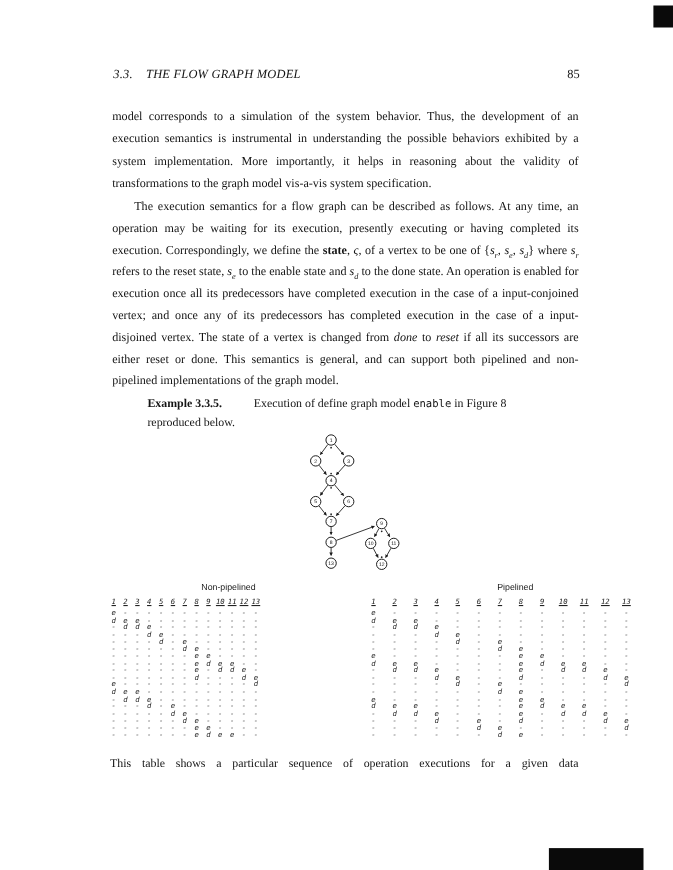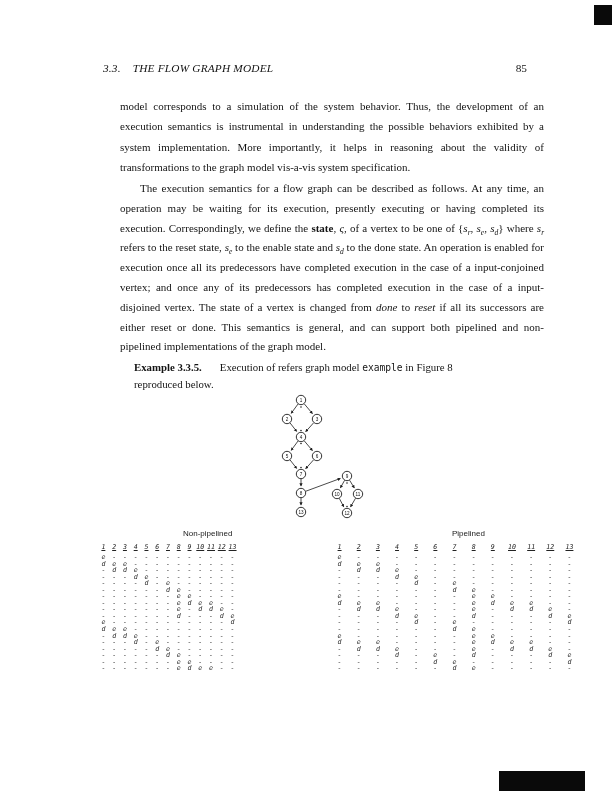--- a/index.html
+++ b/index.html
@@ -5,30 +5,30 @@
   html,body{margin:0;padding:0;background:#ffffff;}
   .page{position:relative;width:612px;height:791px;background:#fff;overflow:hidden;
         color:#141414;font-family:"Liberation Serif",serif;}
 
   .header-row{position:absolute;left:103px;top:62px;width:424px;display:flex;
               justify-content:space-between;font-size:11.3px;}
   .header-left{font-style:italic;letter-spacing:.2px;}
   .header-left .sec{margin-right:12px;margin-top:48px;}
   .pageno{font-style:normal;}
 
-  .body-par{position:absolute;left:120px;width:424px;text-align:justify;
+  .body-par{position:absolute;left:102px;width:424px;text-align:justify;
             font-size:11px;line-height:20.4px;}
   #p1{top:96px;}
   #p2{top:179px;text-indent:20px;line-height:19.8px;}
   .mvar{font-style:italic;}
   .body-par sub{font-size:7.5px;font-style:italic;line-height:0;}
 
   .example{position:absolute;left:134px;top:359px;width:380px;
            font-size:10.8px;line-height:16.4px;}
-  .ex-label{font-weight:bold;margin-right:18px;}
+  .ex-label{font-weight:bold;margin-right:29px;}
   .code{font-family:"DejaVu Sans Mono",monospace;font-size:9.6px;}
 
   #graph-svg{position:absolute;left:228px;top:388px;}
   .node{fill:#fff;stroke:#1c1c1c;stroke-width:0.9px;}
   .node-label{font-family:"Liberation Sans",sans-serif;font-size:4.6px;fill:#111;
               text-anchor:middle;}
   .edge{stroke:#1c1c1c;stroke-width:0.8px;}
   .jmark{fill:#222;}
 
   .table-title{position:absolute;top:529px;font-family:Liberation Sans, sans-serif;
@@ -61,21 +61,21 @@
   <div class="header-row">
     <div class="header-left"><span class="sec">3.3.</span><span>THE FLOW GRAPH MODEL</span></div>
     <div class="pageno">85</div>
   </div>
 
   <div class="body-par" id="p1">model corresponds to a simulation of the system behavior. Thus, the development of an execution semantics is instrumental in understanding the possible behaviors exhibited by a system implementation. More importantly, it helps in reasoning about the validity of transformations to the graph model vis-a-vis system specification.</div>
 
   <div class="body-par" id="p2"><span>The execution semantics for a flow graph can be described as follows. At any time, an operation may be waiting for its execution, presently executing or having completed its execution. Correspondingly, we define the </span><b>state</b><span>, </span><span class="mvar">ς</span><span>, of a vertex to be one of {</span><span class="mvar">s</span><sub>r</sub><span>, </span><span class="mvar">s</span><sub>e</sub><span>, </span><span class="mvar">s</span><sub>d</sub><span>} where </span><span class="mvar">s</span><sub>r</sub><span> refers to the reset state, </span><span class="mvar">s</span><sub>e</sub><span> to the enable state and </span><span class="mvar">s</span><sub>d</sub><span> to the done state. An operation is enabled for execution once all its predecessors have completed execution in the case of a input-conjoined vertex; and once any of its predecessors has completed execution in the case of a input-disjoined vertex. The state of a vertex is changed from </span><i>done</i><span> to </span><i>reset</i><span> if all its successors are either reset or done. This semantics is general, and can support both pipelined and non-pipelined implementations of the graph model.</span></div>
 
   <div class="example">
-    <div><span class="ex-label">Example 3.3.5.</span><span>Execution of refers graph model </span><span class="code">example</span><span> in Figure 8</span></div>
+    <div><span class="ex-label">Example 3.3.5.</span><span>Execution of define graph model </span><span class="code">enable</span><span> in Figure 8</span></div>
     <div>reproduced below.</div>
   </div>
 
   <svg id="graph-svg" width="185" height="142" viewBox="0 0 185 142">
     <defs>
       <marker id="arrow" markerUnits="userSpaceOnUse" markerWidth="5" markerHeight="5" refX="2.6" refY="1.6" orient="auto">
         <path d="M0,0 L3.2,1.6 L0,3.2 Z" fill="#1c1c1c"></path>
       </marker>
     </defs>
   <line x1="70.03" y1="16.03" x2="63.27" y2="25.20" class="edge" marker-end="url(#arrow)"></line>
@@ -167,17 +167,18 @@
       <div class="t-row"><span class="cell">-</span><span class="cell">-</span><span class="cell">-</span><span class="cell">-</span><span class="cell">-</span><span class="cell">-</span><span class="cell">d</span><span class="cell">e</span><span class="cell">-</span><span class="cell">-</span><span class="cell">-</span><span class="cell">-</span><span class="cell">-</span></div>
       <div class="t-row"><span class="cell">e</span><span class="cell">-</span><span class="cell">-</span><span class="cell">-</span><span class="cell">-</span><span class="cell">-</span><span class="cell">-</span><span class="cell">e</span><span class="cell">e</span><span class="cell">-</span><span class="cell">-</span><span class="cell">-</span><span class="cell">-</span></div>
       <div class="t-row"><span class="cell">d</span><span class="cell">e</span><span class="cell">e</span><span class="cell">-</span><span class="cell">-</span><span class="cell">-</span><span class="cell">-</span><span class="cell">e</span><span class="cell">d</span><span class="cell">e</span><span class="cell">e</span><span class="cell">-</span><span class="cell">-</span></div>
       <div class="t-row"><span class="cell">-</span><span class="cell">d</span><span class="cell">d</span><span class="cell">e</span><span class="cell">-</span><span class="cell">-</span><span class="cell">-</span><span class="cell">e</span><span class="cell">-</span><span class="cell">d</span><span class="cell">d</span><span class="cell">e</span><span class="cell">-</span></div>
       <div class="t-row"><span class="cell">-</span><span class="cell">-</span><span class="cell">-</span><span class="cell">d</span><span class="cell">-</span><span class="cell">e</span><span class="cell">-</span><span class="cell">d</span><span class="cell">-</span><span class="cell">-</span><span class="cell">-</span><span class="cell">d</span><span class="cell">e</span></div>
       <div class="t-row"><span class="cell">-</span><span class="cell">-</span><span class="cell">-</span><span class="cell">-</span><span class="cell">-</span><span class="cell">d</span><span class="cell">e</span><span class="cell">-</span><span class="cell">-</span><span class="cell">-</span><span class="cell">-</span><span class="cell">-</span><span class="cell">d</span></div>
       <div class="t-row"><span class="cell">-</span><span class="cell">-</span><span class="cell">-</span><span class="cell">-</span><span class="cell">-</span><span class="cell">-</span><span class="cell">d</span><span class="cell">e</span><span class="cell">-</span><span class="cell">-</span><span class="cell">-</span><span class="cell">-</span><span class="cell">-</span></div>
     </div>
 
   <div class="caption">
+    <div class="cap-line">This table shows a particular sequence of operation executions for a given data</div>
   </div>
 
   <div class="artifact" id="art-tr"></div>
   <div class="artifact" id="art-b"></div>
 </div>
 
 </body></html>

